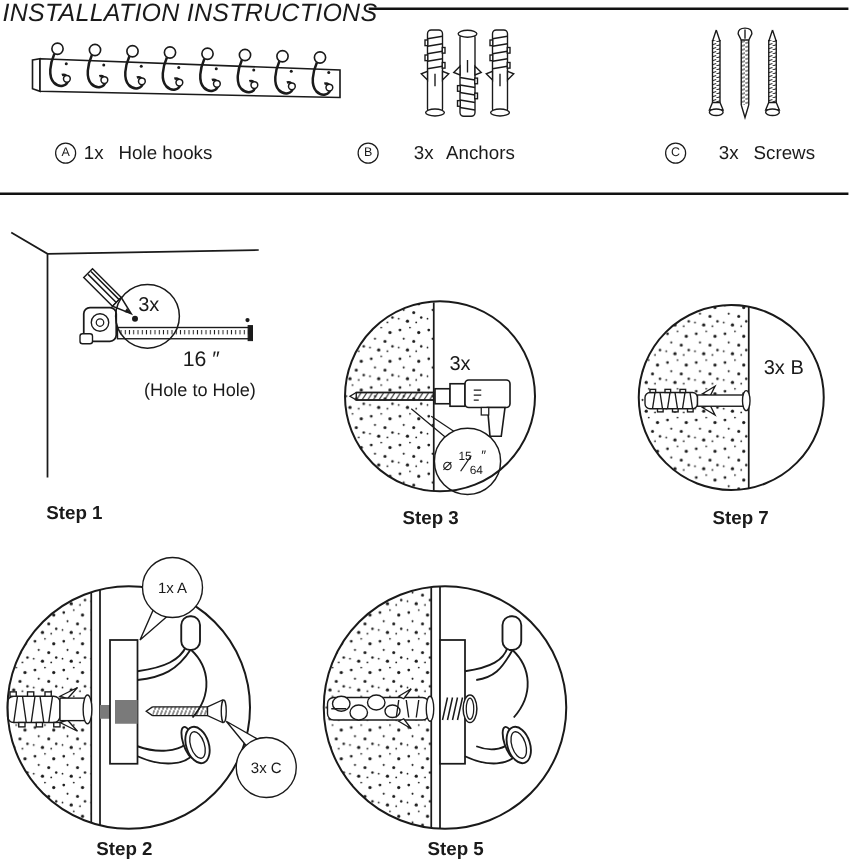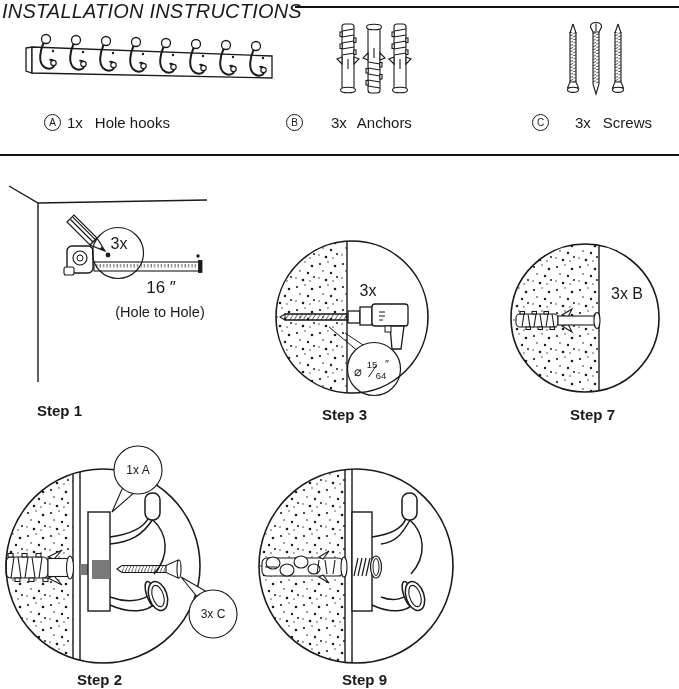--- a/index.html
+++ b/index.html
@@ -377,15 +377,15 @@
         </g>
       </g>
       <circle cx="101" cy="126" r="97" stroke-width="1.6"></circle>
     </g>
   </svg>
 
   <div class="abs step-label" style="left:37px;top:402px">Step 1</div>
   <div class="abs step-label" style="left:322px;top:406px">Step 3</div>
   <div class="abs step-label" style="left:570px;top:406px">Step 7</div>
   <div class="abs step-label" style="left:77px;top:671px">Step 2</div>
-  <div class="abs step-label" style="left:342px;top:671px">Step 9</div>
+  <div class="abs step-label" style="left:342px;top:671px">Step 5</div>
 
 </div>
 
 </body></html>

